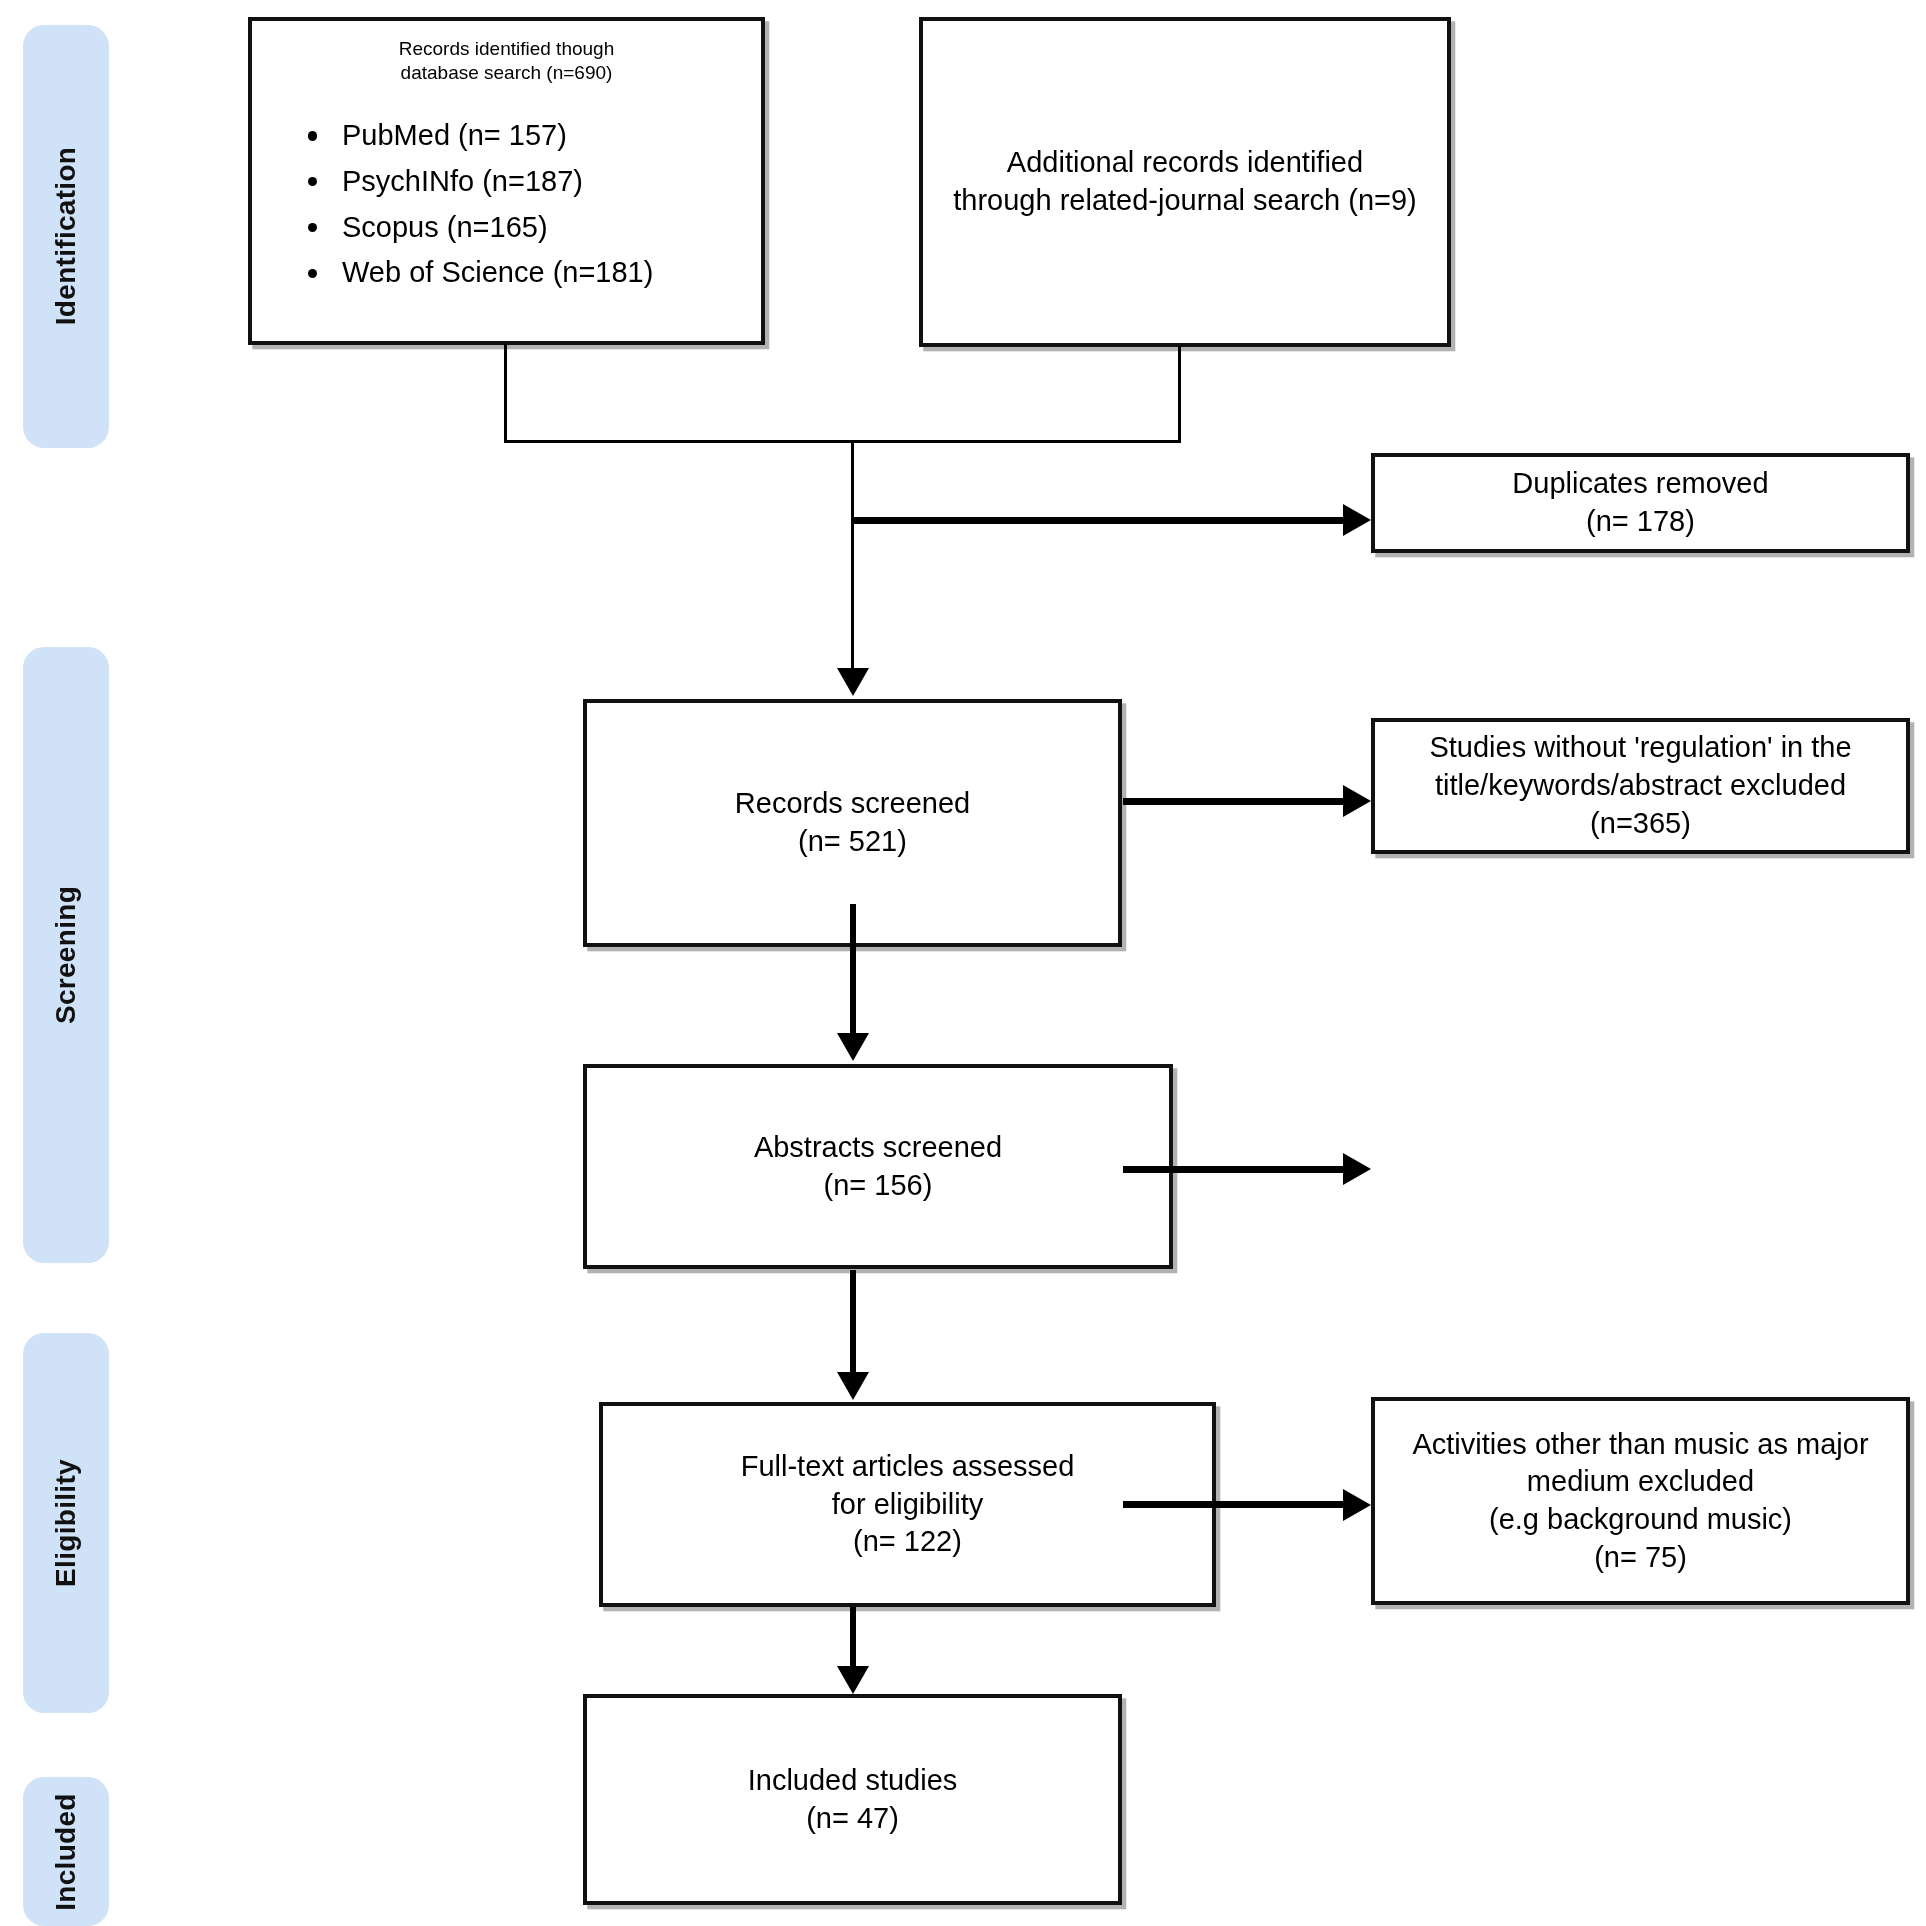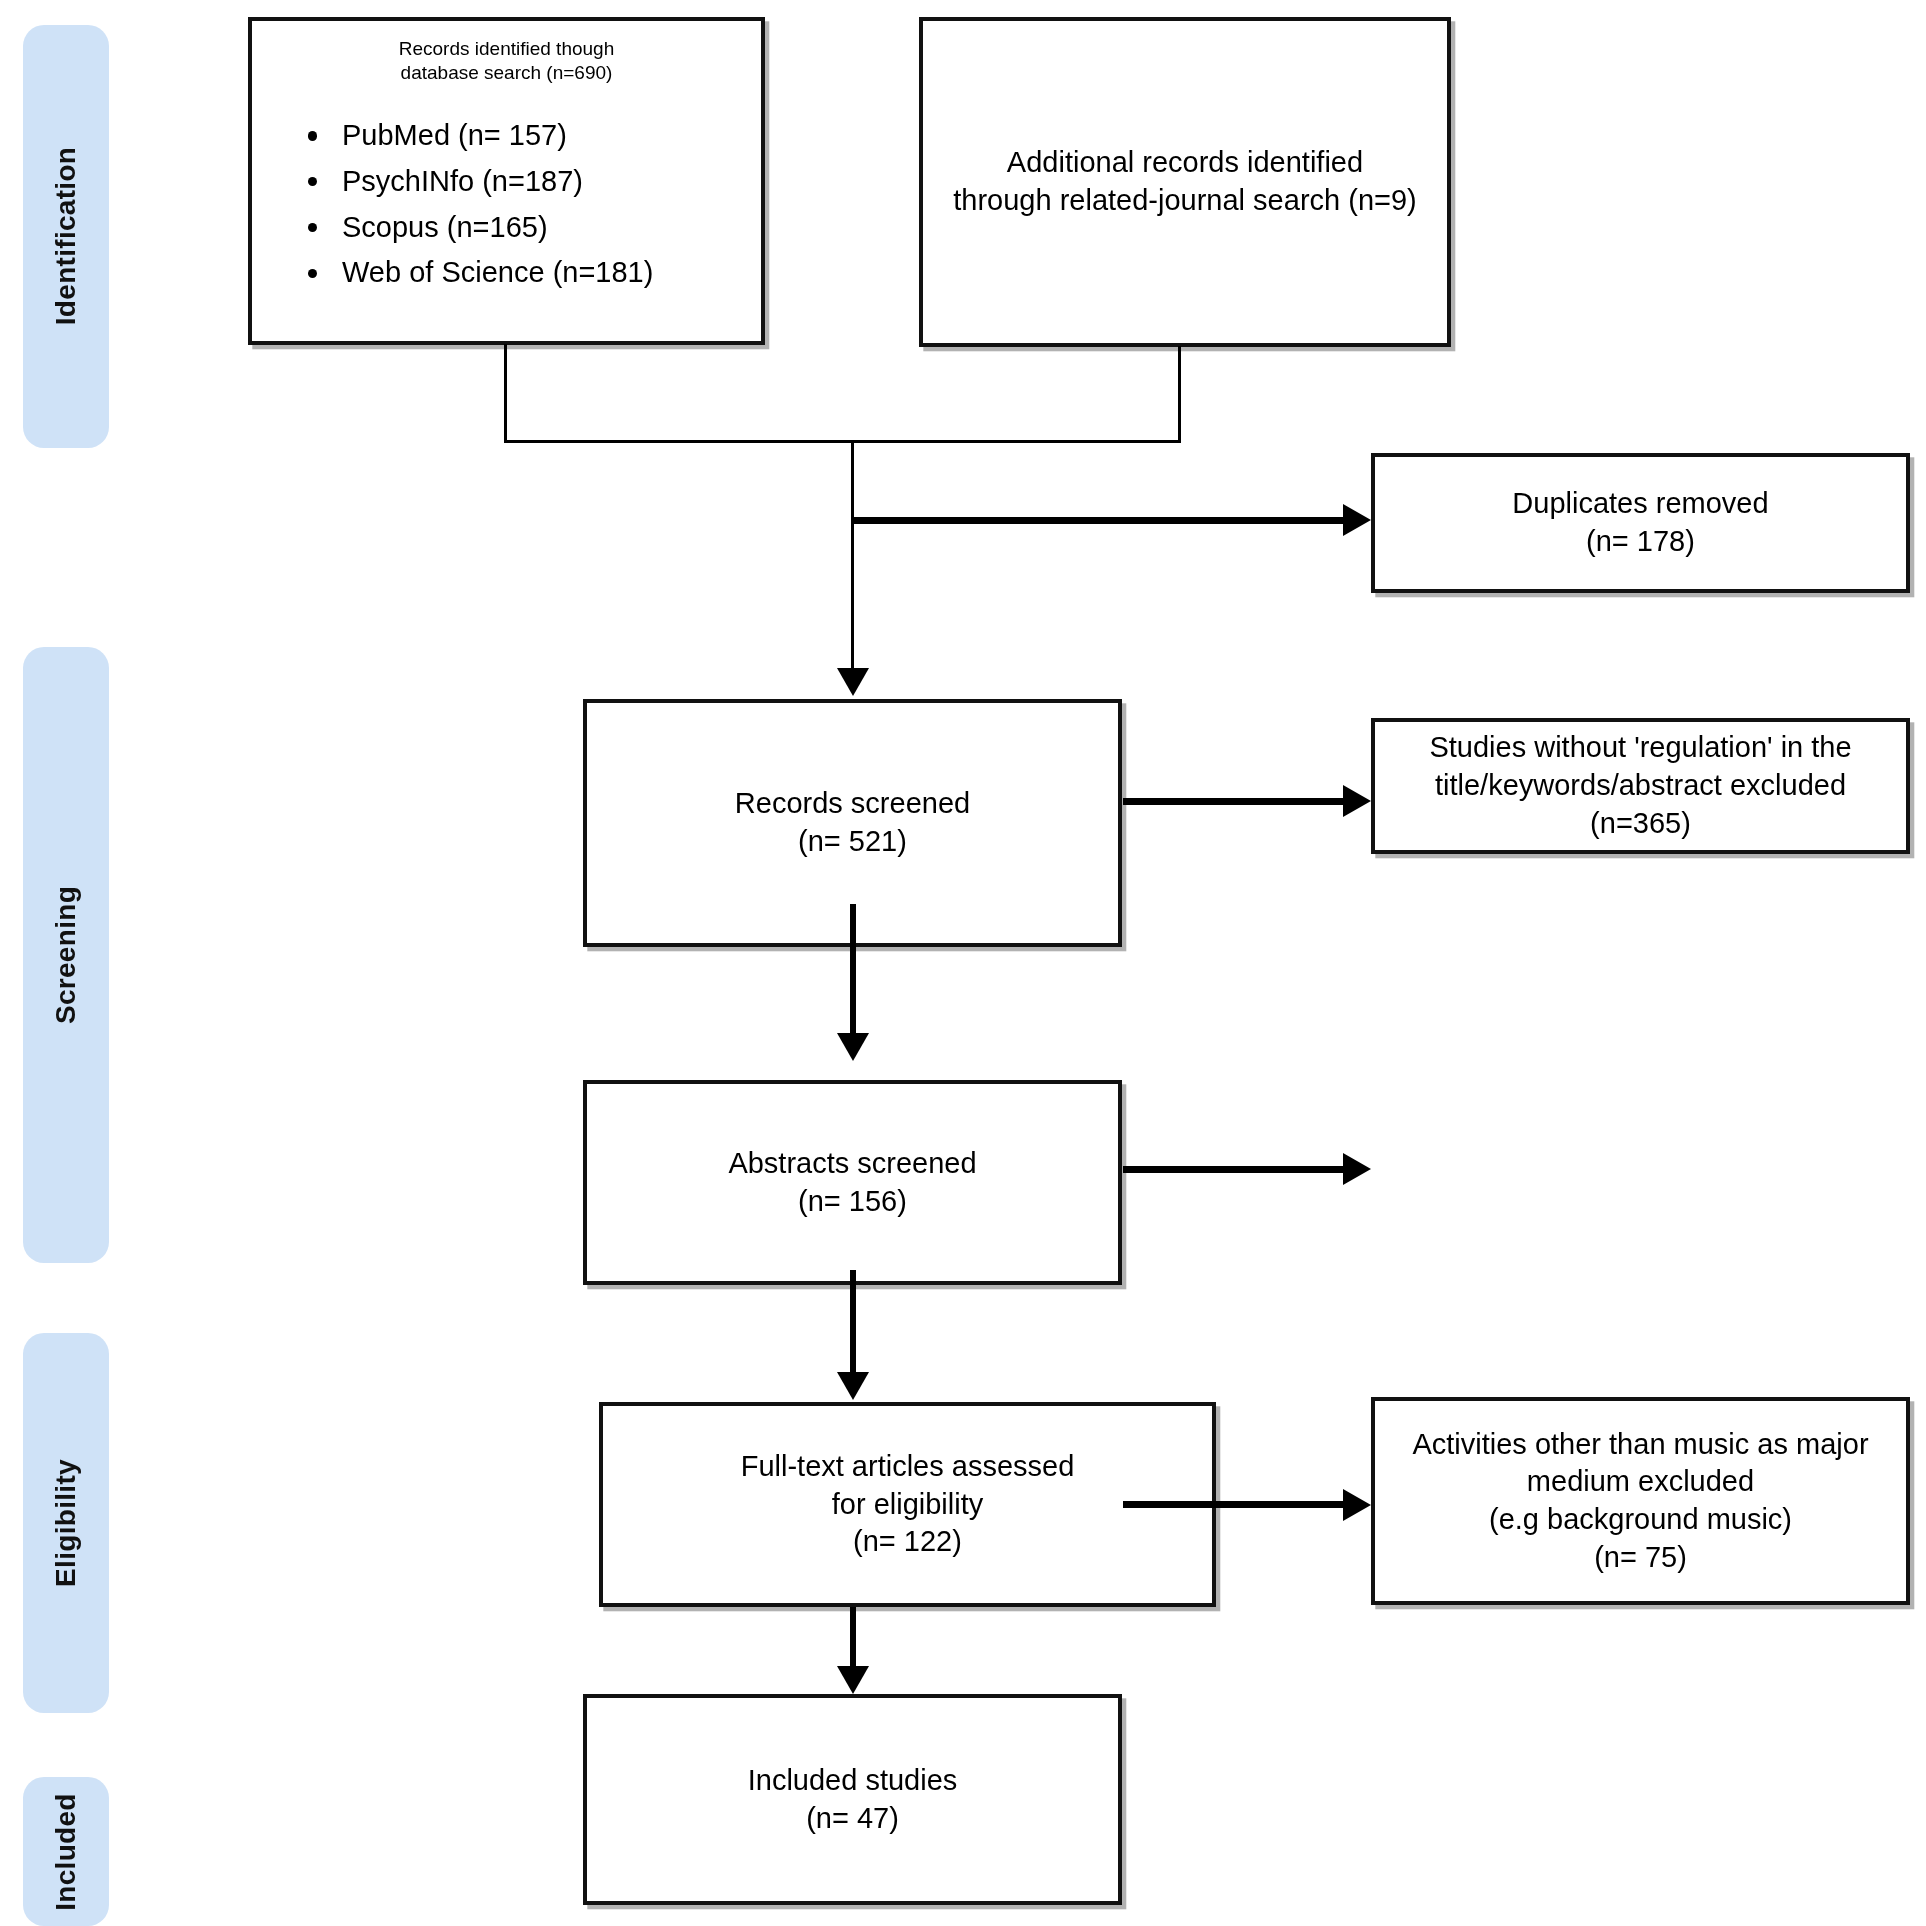--- a/index.html
+++ b/index.html
@@ -165,37 +165,37 @@
         <span>Web of Science (n=181)</span>
       </li>
     </ul>
   </div>
 
   <div class="flow-box" style="left:919px; top:16.5px; width:532px; height:330px;">
     <div class="box-text">Additional records identified
 through related-journal search (n=9)</div>
   </div>
 
-  <div class="flow-box" style="left:1371px; top:453px; width:539px; height:140px;">
+  <div class="flow-box" style="left:1371px; top:453px; width:539px; height:100px;">
     <div class="box-text">Duplicates removed
 (n= 178)</div>
   </div>
 
   <div class="flow-box" style="left:583px; top:699px; width:539px; height:248px;">
     <div class="box-text">Records screened
 (n= 521)</div>
   </div>
 
   <div class="flow-box" style="left:1371px; top:718px; width:539px; height:136px;">
     <div class="box-text">Studies without 'regulation' in the
 title/keywords/abstract excluded
 (n=365)</div>
   </div>
 
-  <div class="flow-box" style="left:583px; top:1064px; width:539px; height:205px;margin-top:16px;">
+  <div class="flow-box" style="left:583px; top:1064px; width:590px; height:205px;">
     <div class="box-text">Abstracts screened
 (n= 156)</div>
   </div>
 
 
   <div class="flow-box" style="left:599px; top:1402px; width:617px; height:205px;">
     <div class="box-text">Full-text articles assessed
 for eligibility
 (n= 122)</div>
   </div>

